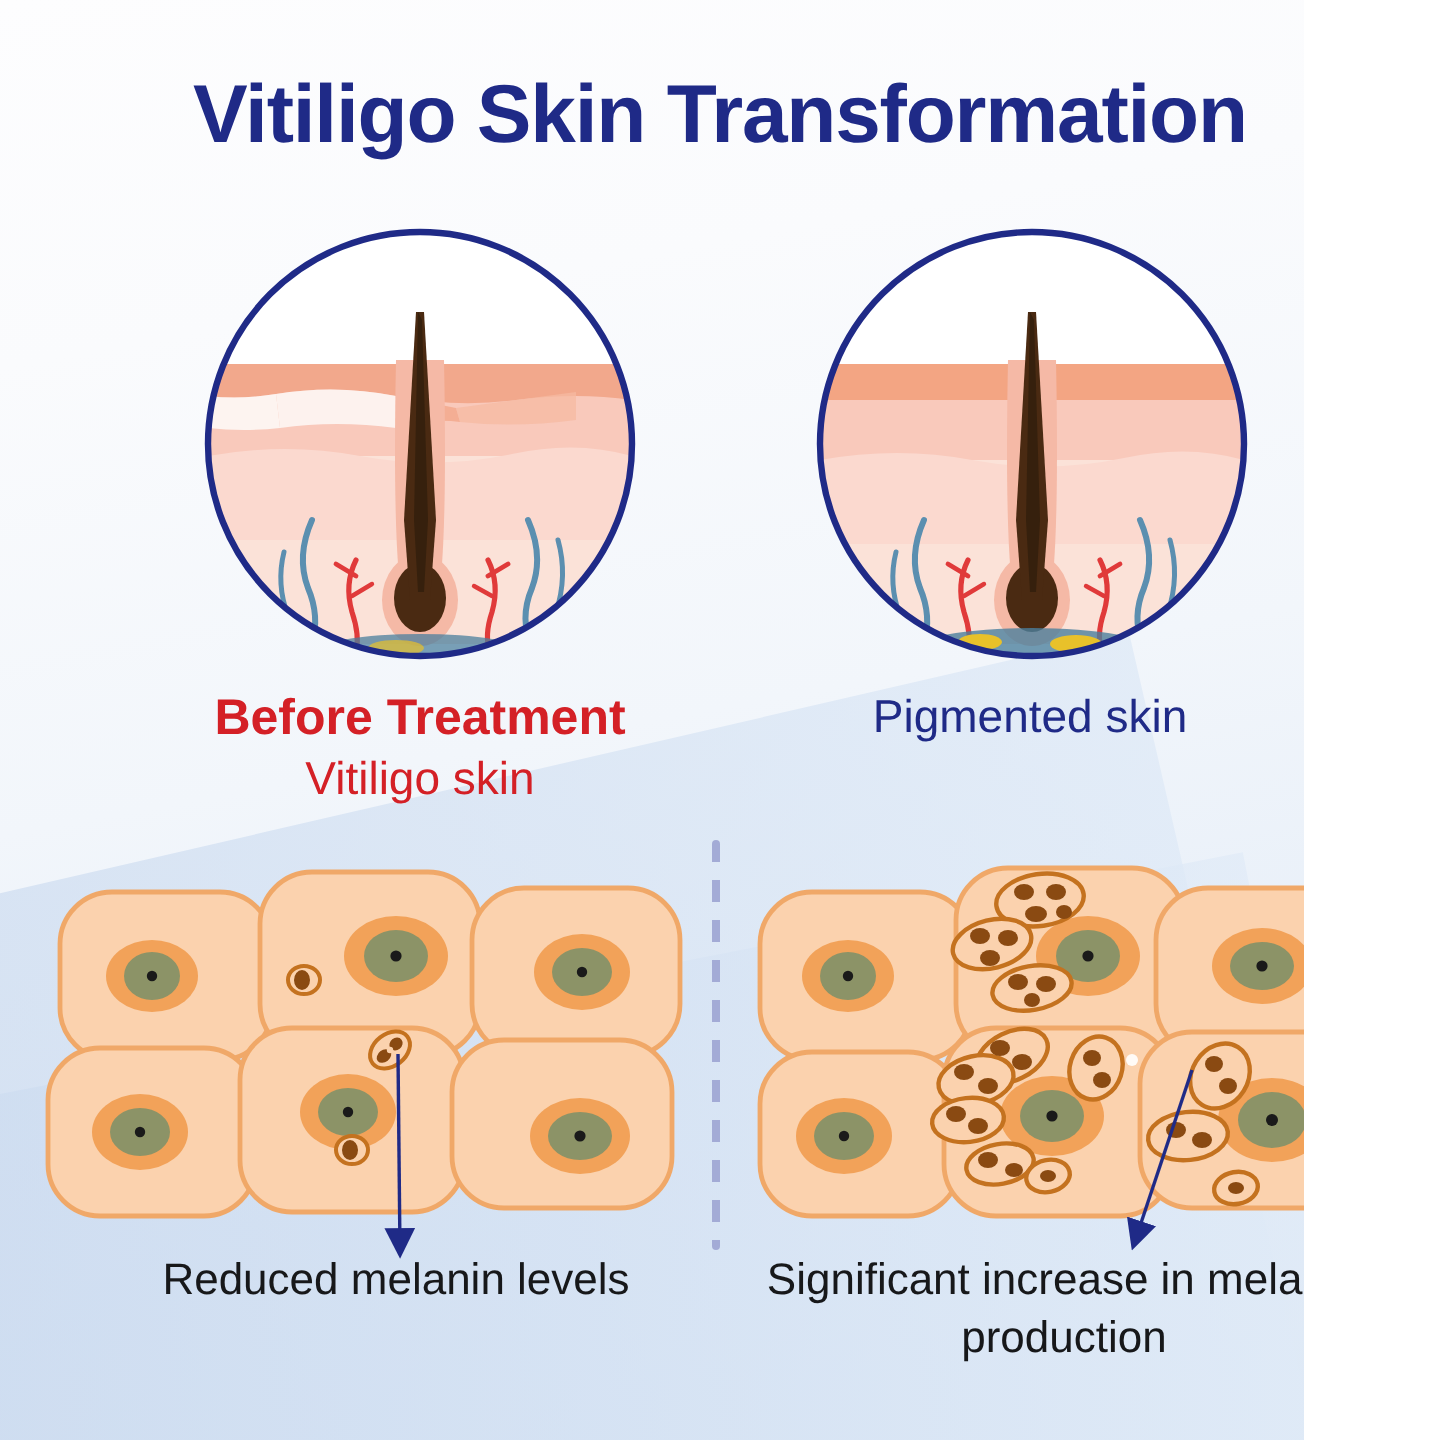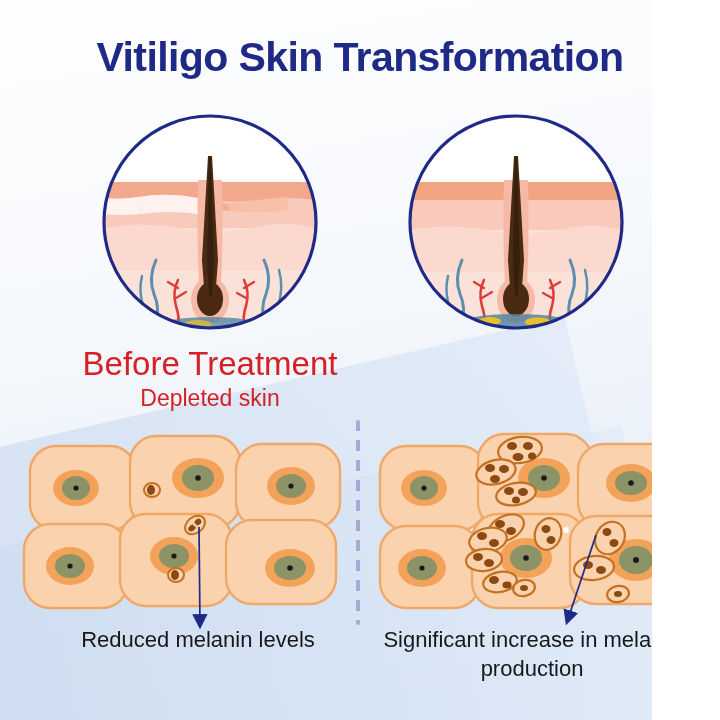--- a/index.html
+++ b/index.html
@@ -57,21 +57,21 @@
   .circle-wrap { position: absolute; top: 110px; width: 224px; height: 224px; }
   .circle-left  { left: 98px; }
   .circle-right { left: 404px; }
 
   .caption {
     position: absolute;
     width: 330px;
     text-align: center;
     line-height: 1.22;
   }
-  .caption .line1 { font-size: 33px; font-weight: 400; display: block; }
+  .caption .line1 { font-size: 25px; font-weight: 700; display: block; }
   .caption .line2 { font-size: 23px; font-weight: 400; display: block; }
   .cap-left  { left: 45px;  top: 344px; color: #d42026; }
   .cap-right { left: 350px; top: 344px; color: #1f2a87; }
 
   .cells-panel { position: absolute; top: 430px; width: 340px; height: 180px; }
   .cells-left  { left: 14px; }
   .cells-right { left: 378px; }
 
   .divider {
     position: absolute;
@@ -187,23 +187,24 @@
         <ellipse cx="86" cy="211" rx="11" ry="4" fill="#e8c12a"></ellipse>
         <ellipse cx="134" cy="212" rx="13" ry="4.5" fill="#e8c12a"></ellipse>
         <ellipse cx="156" cy="214" rx="8" ry="3.5" fill="#e8c12a"></ellipse>
       </g>
       <circle cx="112" cy="112" r="106" fill="none" stroke="#1f2a87" stroke-width="3.2"></circle>
     </svg>
   </div>
 
   <div class="caption cap-left">
     <span class="line1">Before Treatment</span>
-    <span class="line2">Depleted skin</span>
+    <span class="line2">Vitiligo skin</span>
   </div>
   <div class="caption cap-right">
+    <span class="line2">Pigmented skin</span>
   </div>
 
   <div class="cells-panel cells-left">
     <svg viewBox="0 0 340 180" width="340" height="180">
       <g fill="#fbd2ae" stroke="#f0a868" stroke-width="2.4">
         <rect x="16" y="16" width="106" height="84" rx="26"></rect>
         <rect x="116" y="6" width="110" height="92" rx="26"></rect>
         <rect x="222" y="14" width="104" height="84" rx="26"></rect>
         <rect x="10" y="94" width="104" height="84" rx="26"></rect>
         <rect x="106" y="84" width="112" height="92" rx="26"></rect>

